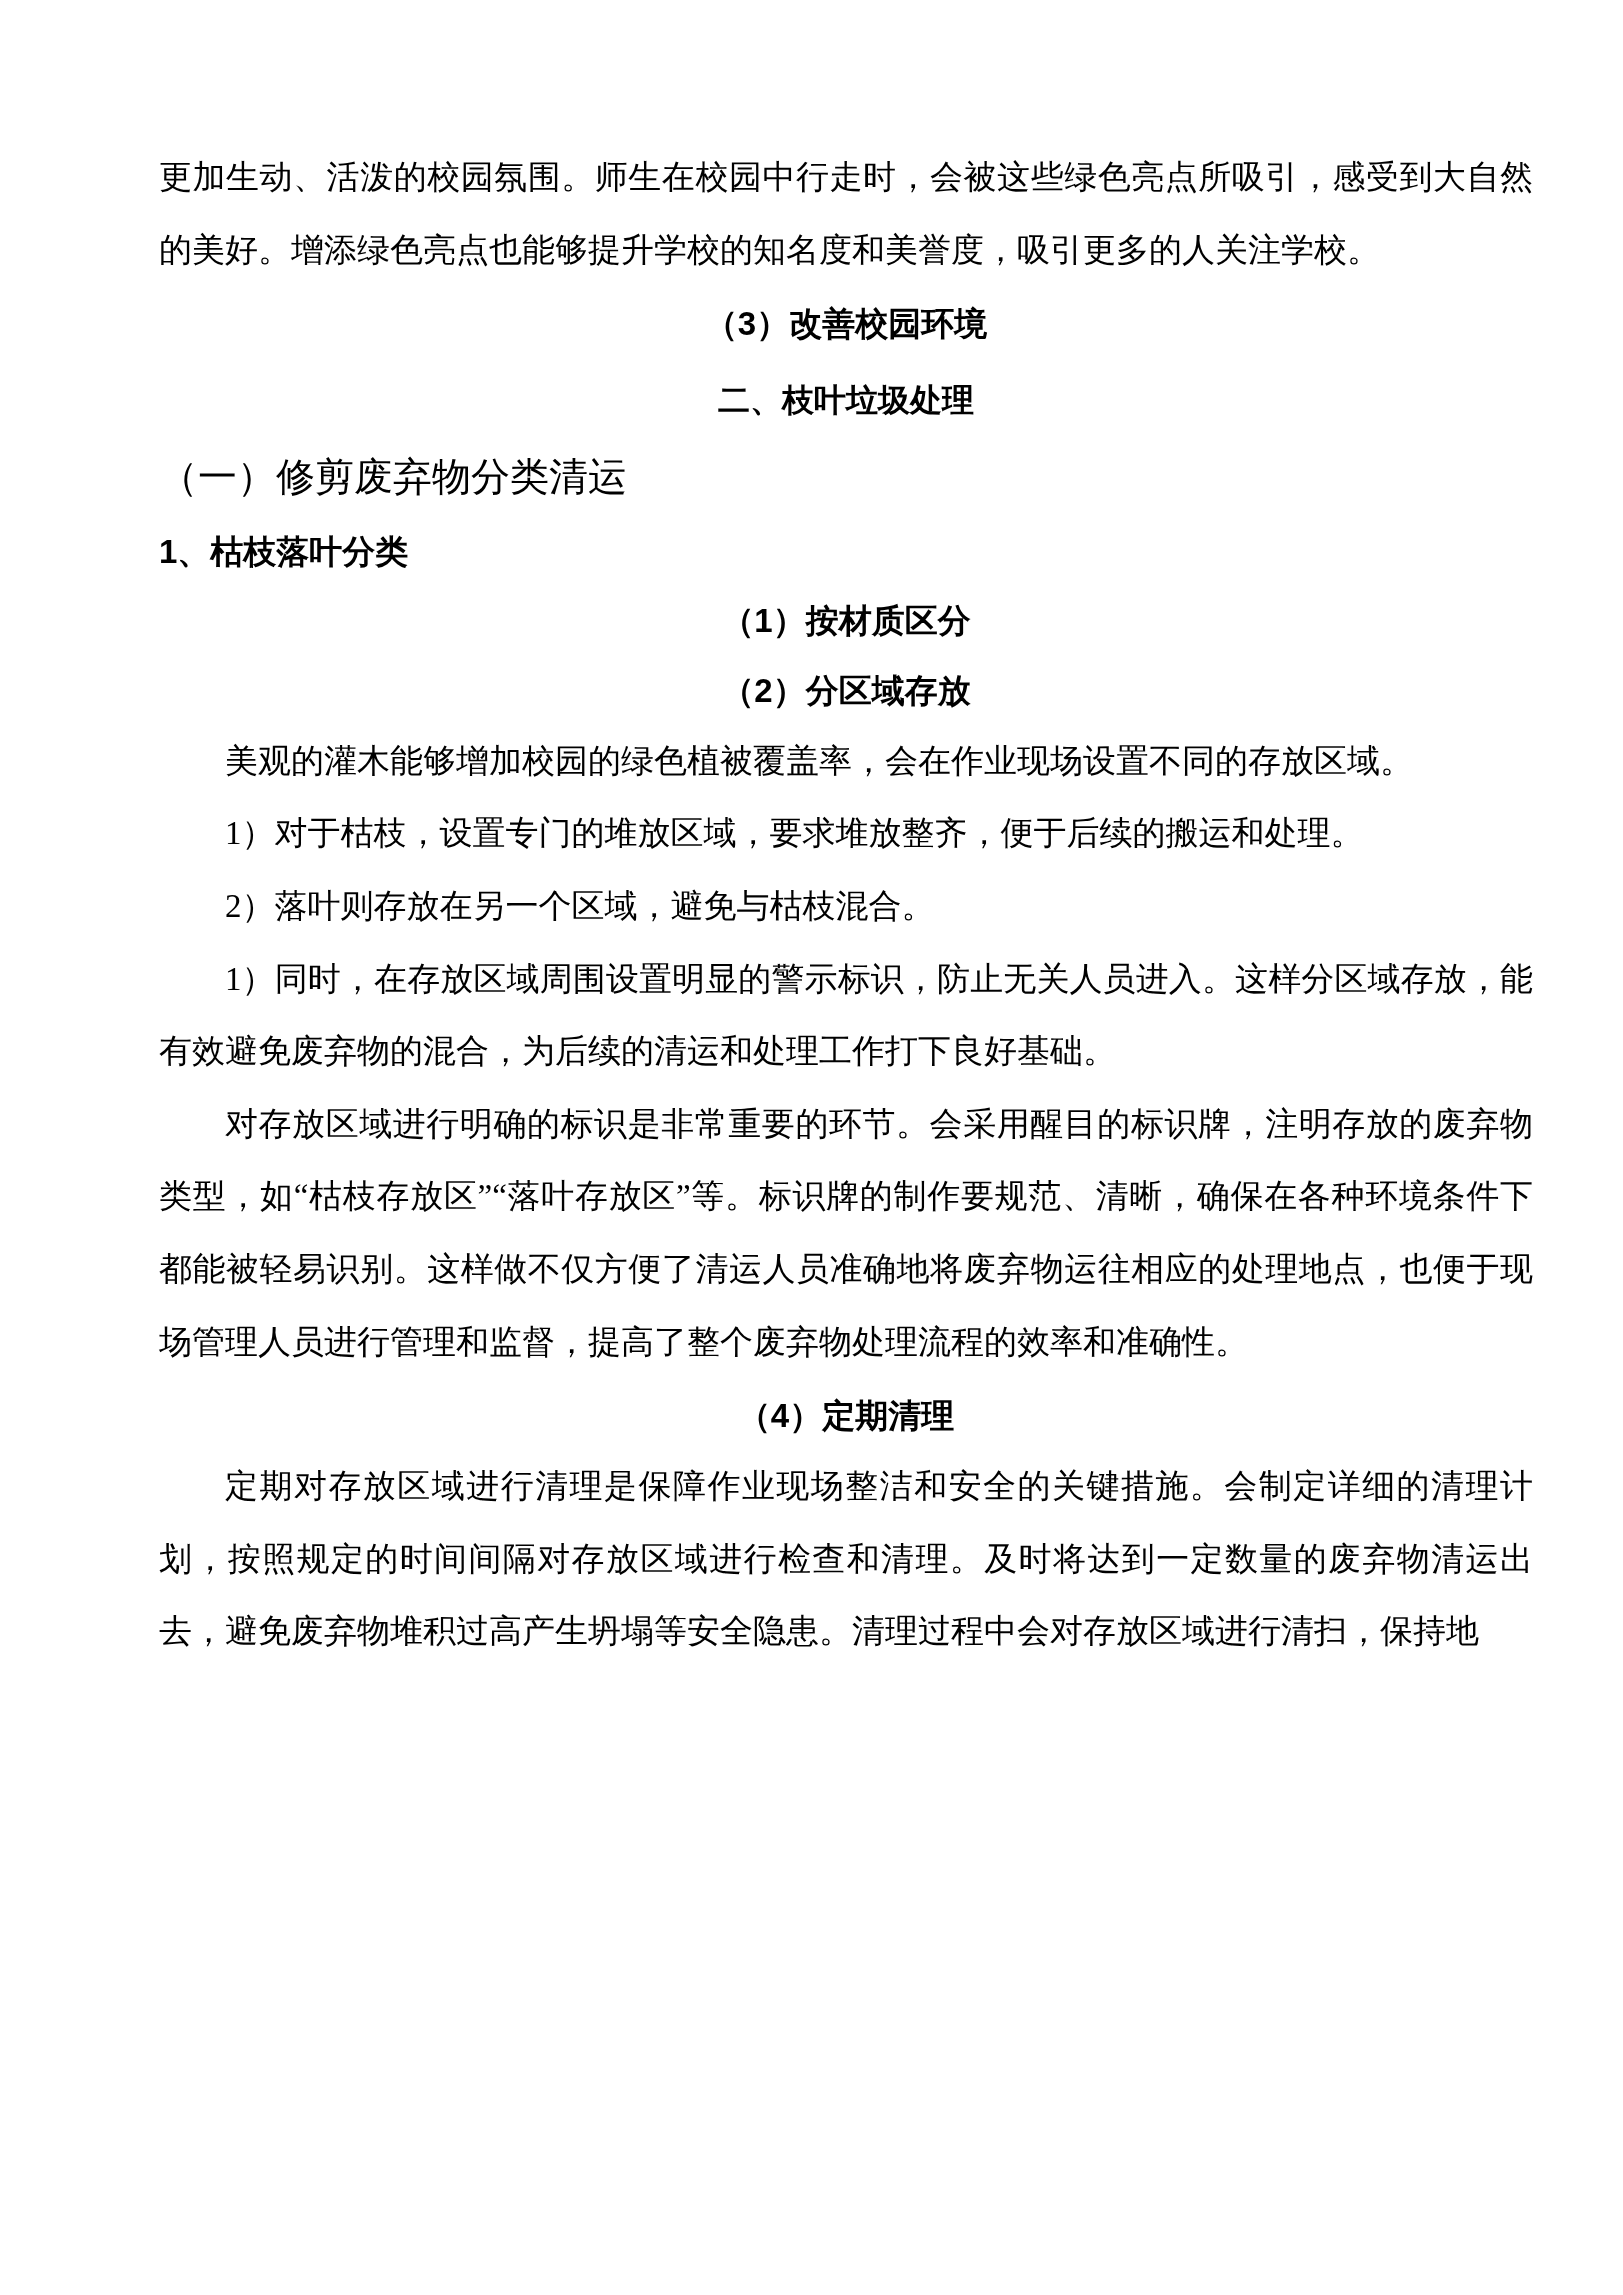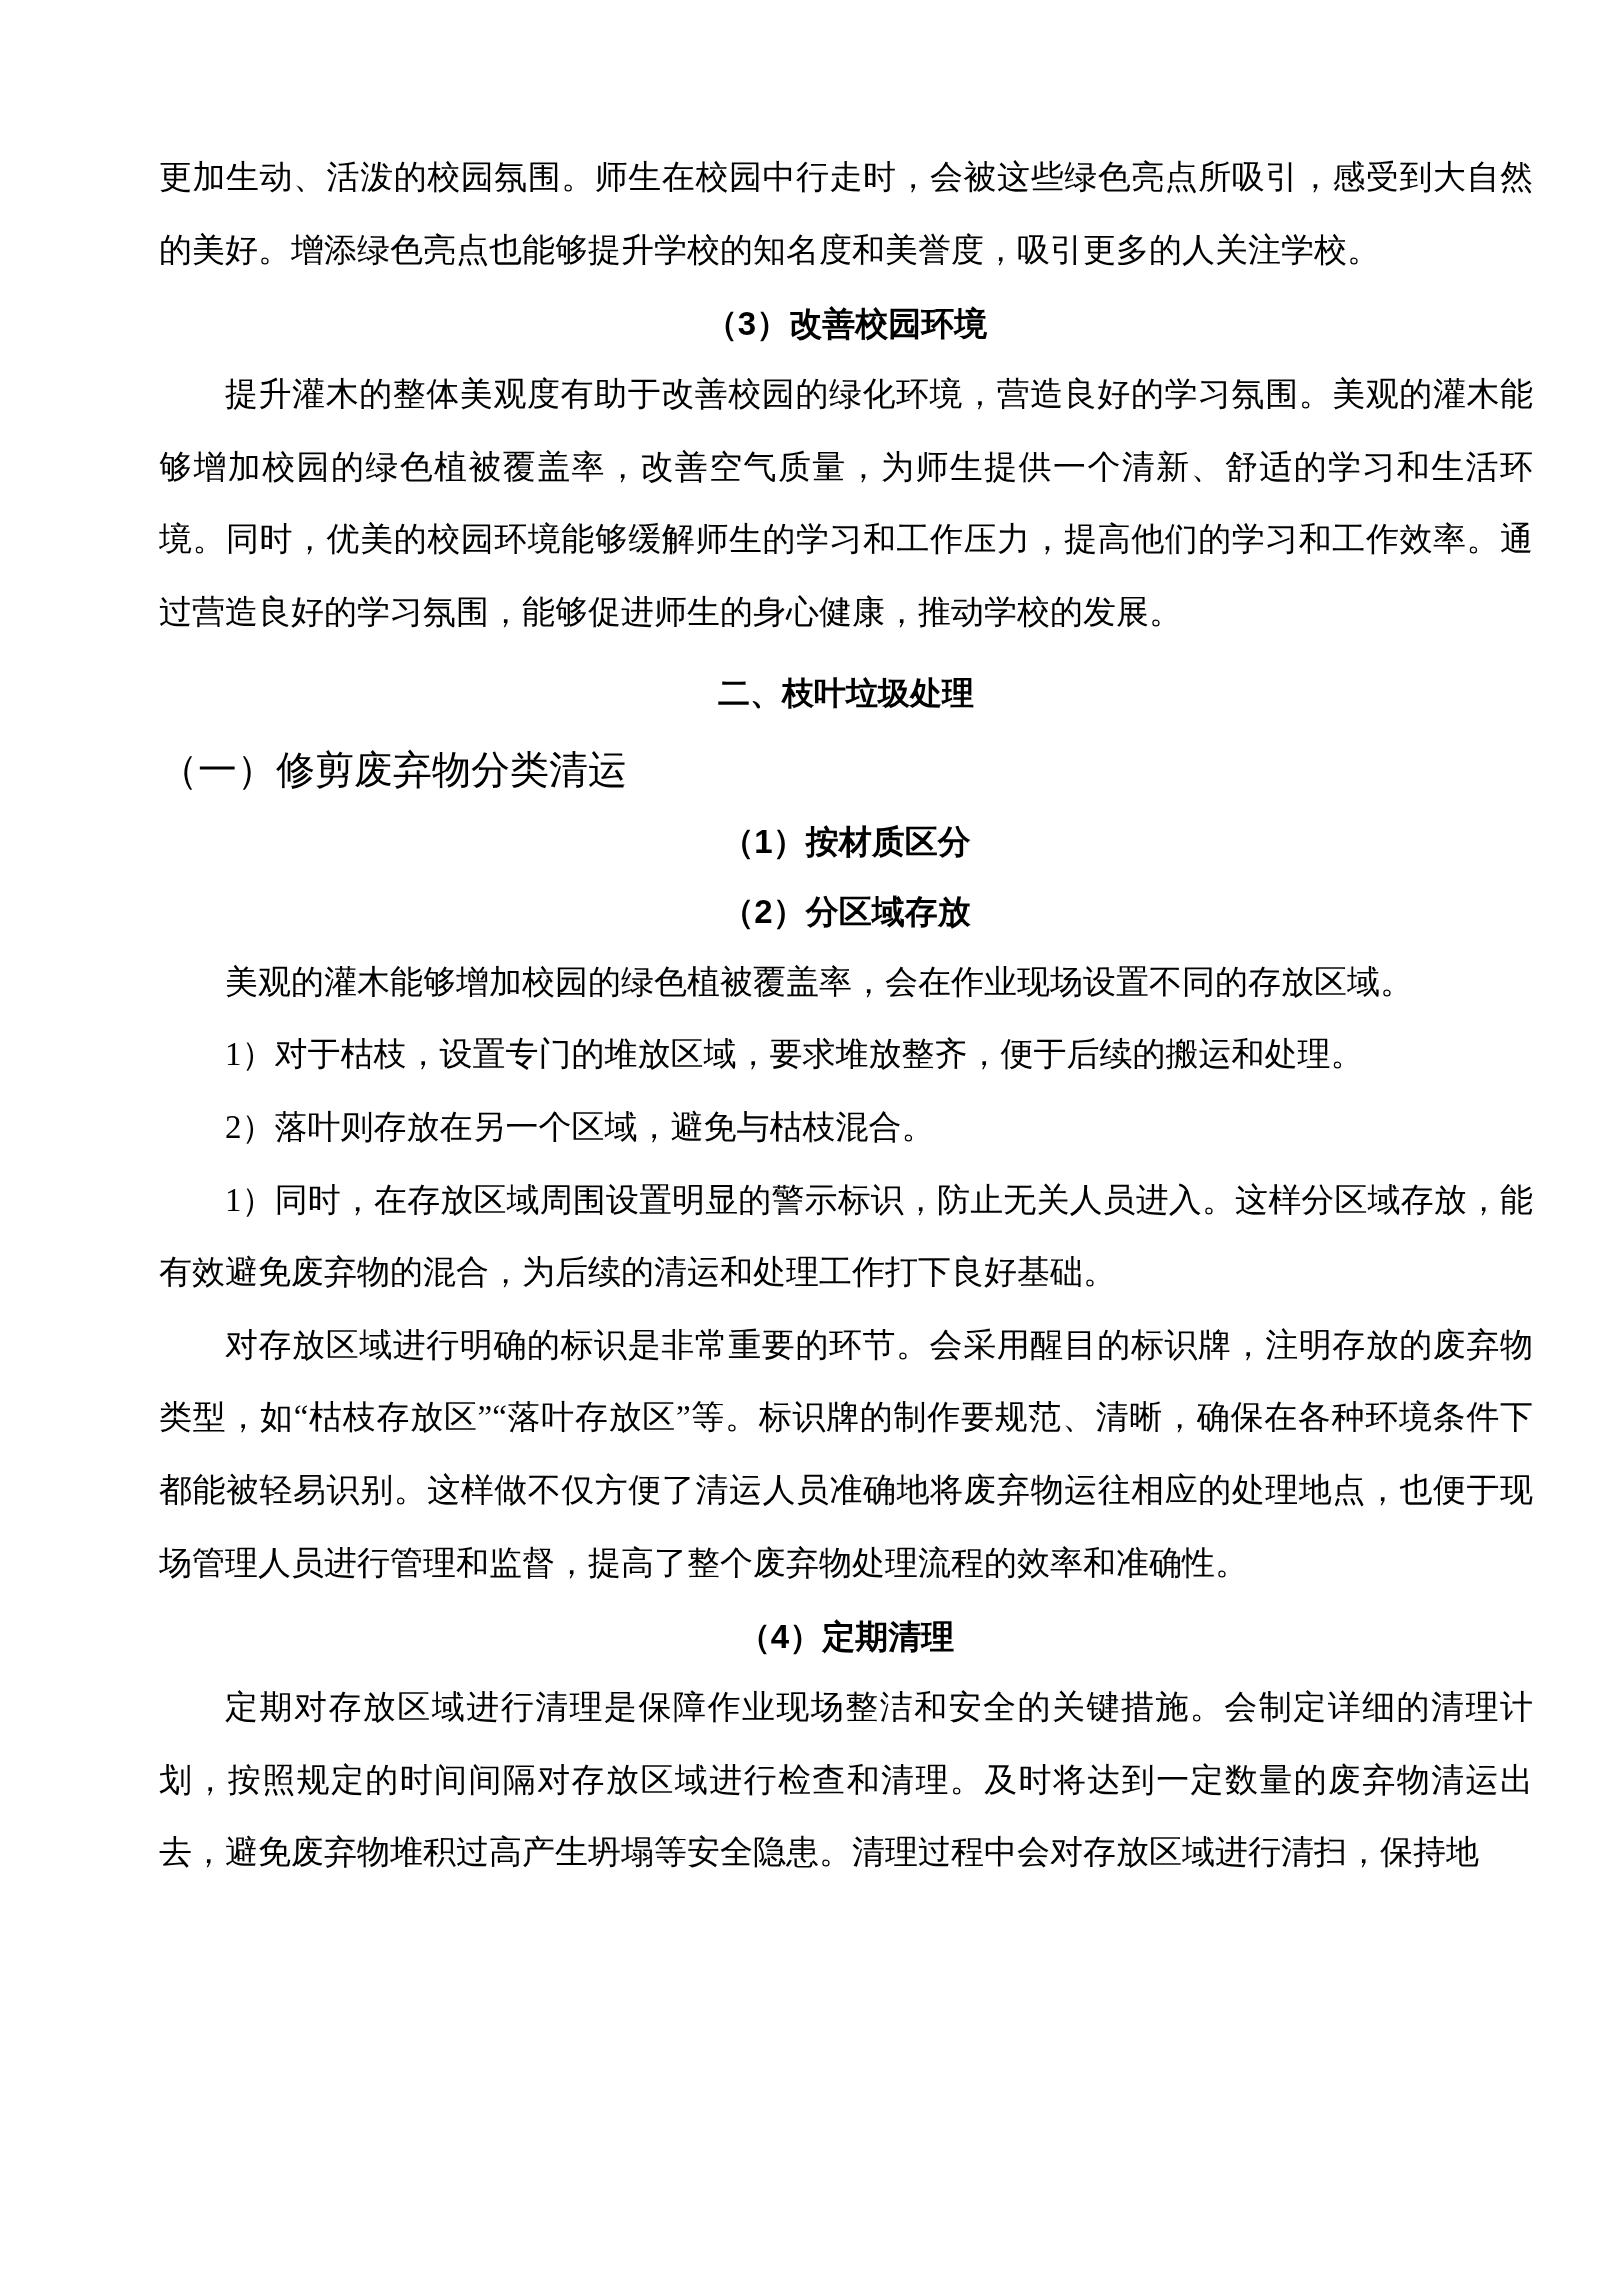--- a/index.html
+++ b/index.html
@@ -73,26 +73,26 @@
 </style>
 </head>
 <body>
 
 <div class="page">
 
   <p class="para no-indent">更加生动、活泼的校园氛围。师生在校园中行走时，会被这些绿色亮点所吸引，感受到大自然的美好。增添绿色亮点也能够提升学校的知名度和美誉度，吸引更多的人关注学校。</p>
 
   <h4 class="h4">（3）改善校园环境</h4>
 
-  <p class="para">提升灌木的整体美观度有助于改善校园的绿化环境，营造良好的学习氛围。美观的灌木能够增加校园的绿色植被覆盖率，改善空气质量，为师生提供一个清新、舒适的学习和生活环境。同时，优美的校园环境能够缓解师生的学习和工作压力，提高他们的学习和工作效率。通过营造良好的学习氛围，能够促进师生的身心健康，推动学校的发展。</p>
 
   <h1 class="h1">二、枝叶垃圾处理</h1>
 
   <h2 class="h2">（一）修剪废弃物分类清运</h2>
 
+  <h3 class="h3">1、枯枝落叶分类</h3>
 
   <h4 class="h4">（1）按材质区分</h4>
 
 
   <h4 class="h4">（2）分区域存放</h4>
 
   <p class="para">美观的灌木能够增加校园的绿色植被覆盖率，会在作业现场设置不同的存放区域。</p>
 
   <p class="para">1）对于枯枝，设置专门的堆放区域，要求堆放整齐，便于后续的搬运和处理。</p>
 

